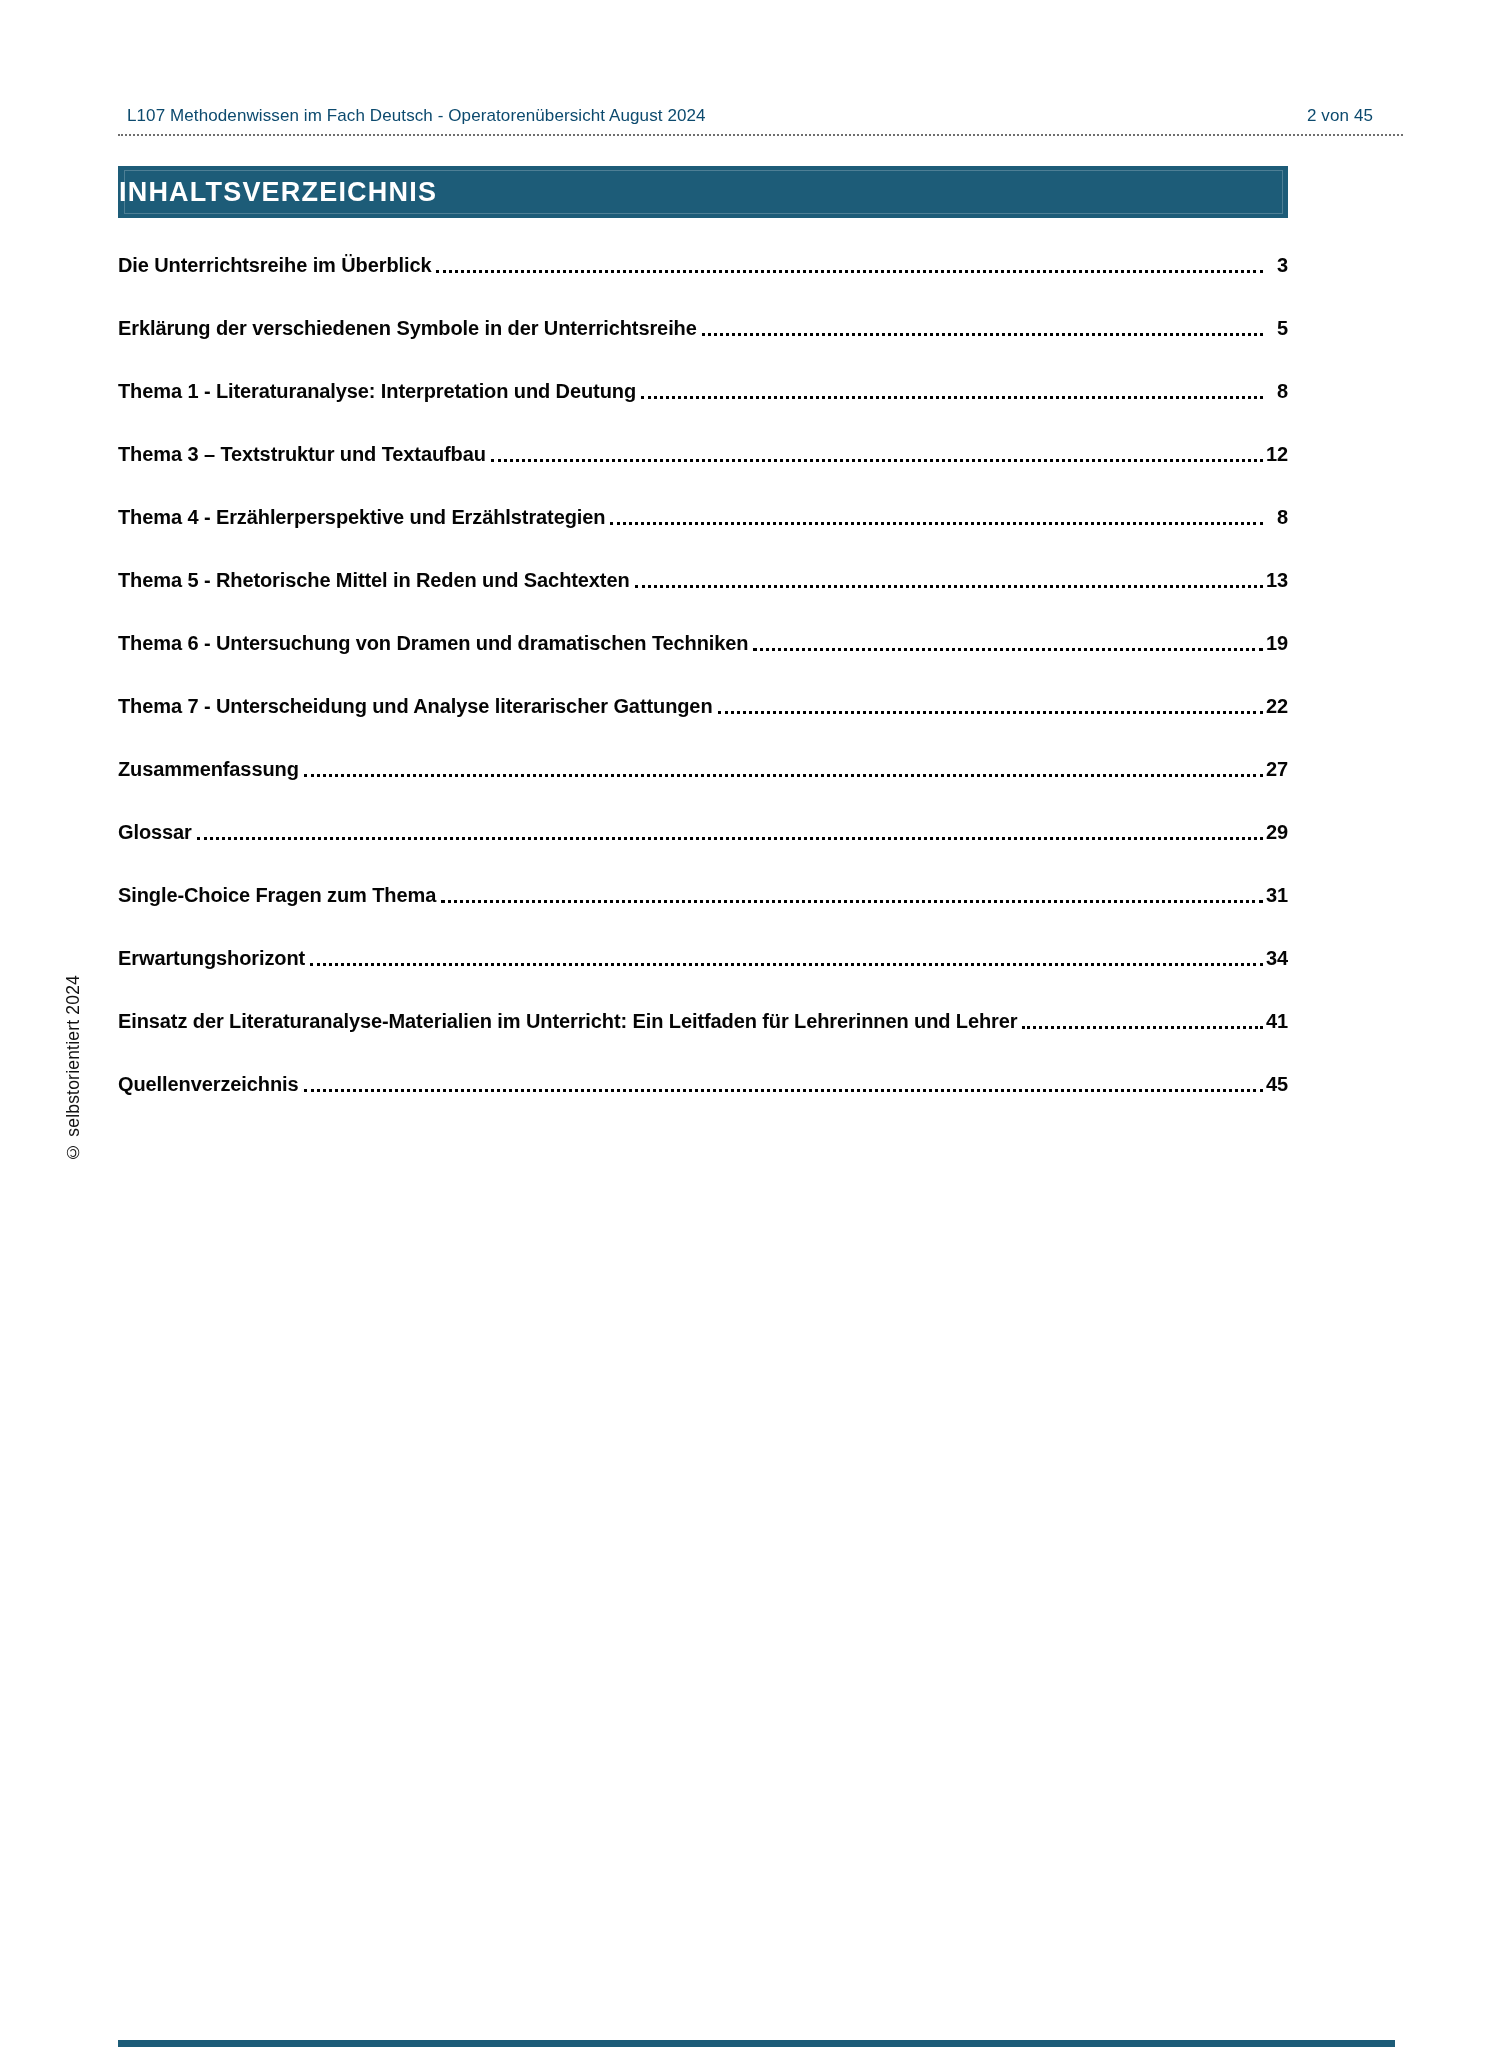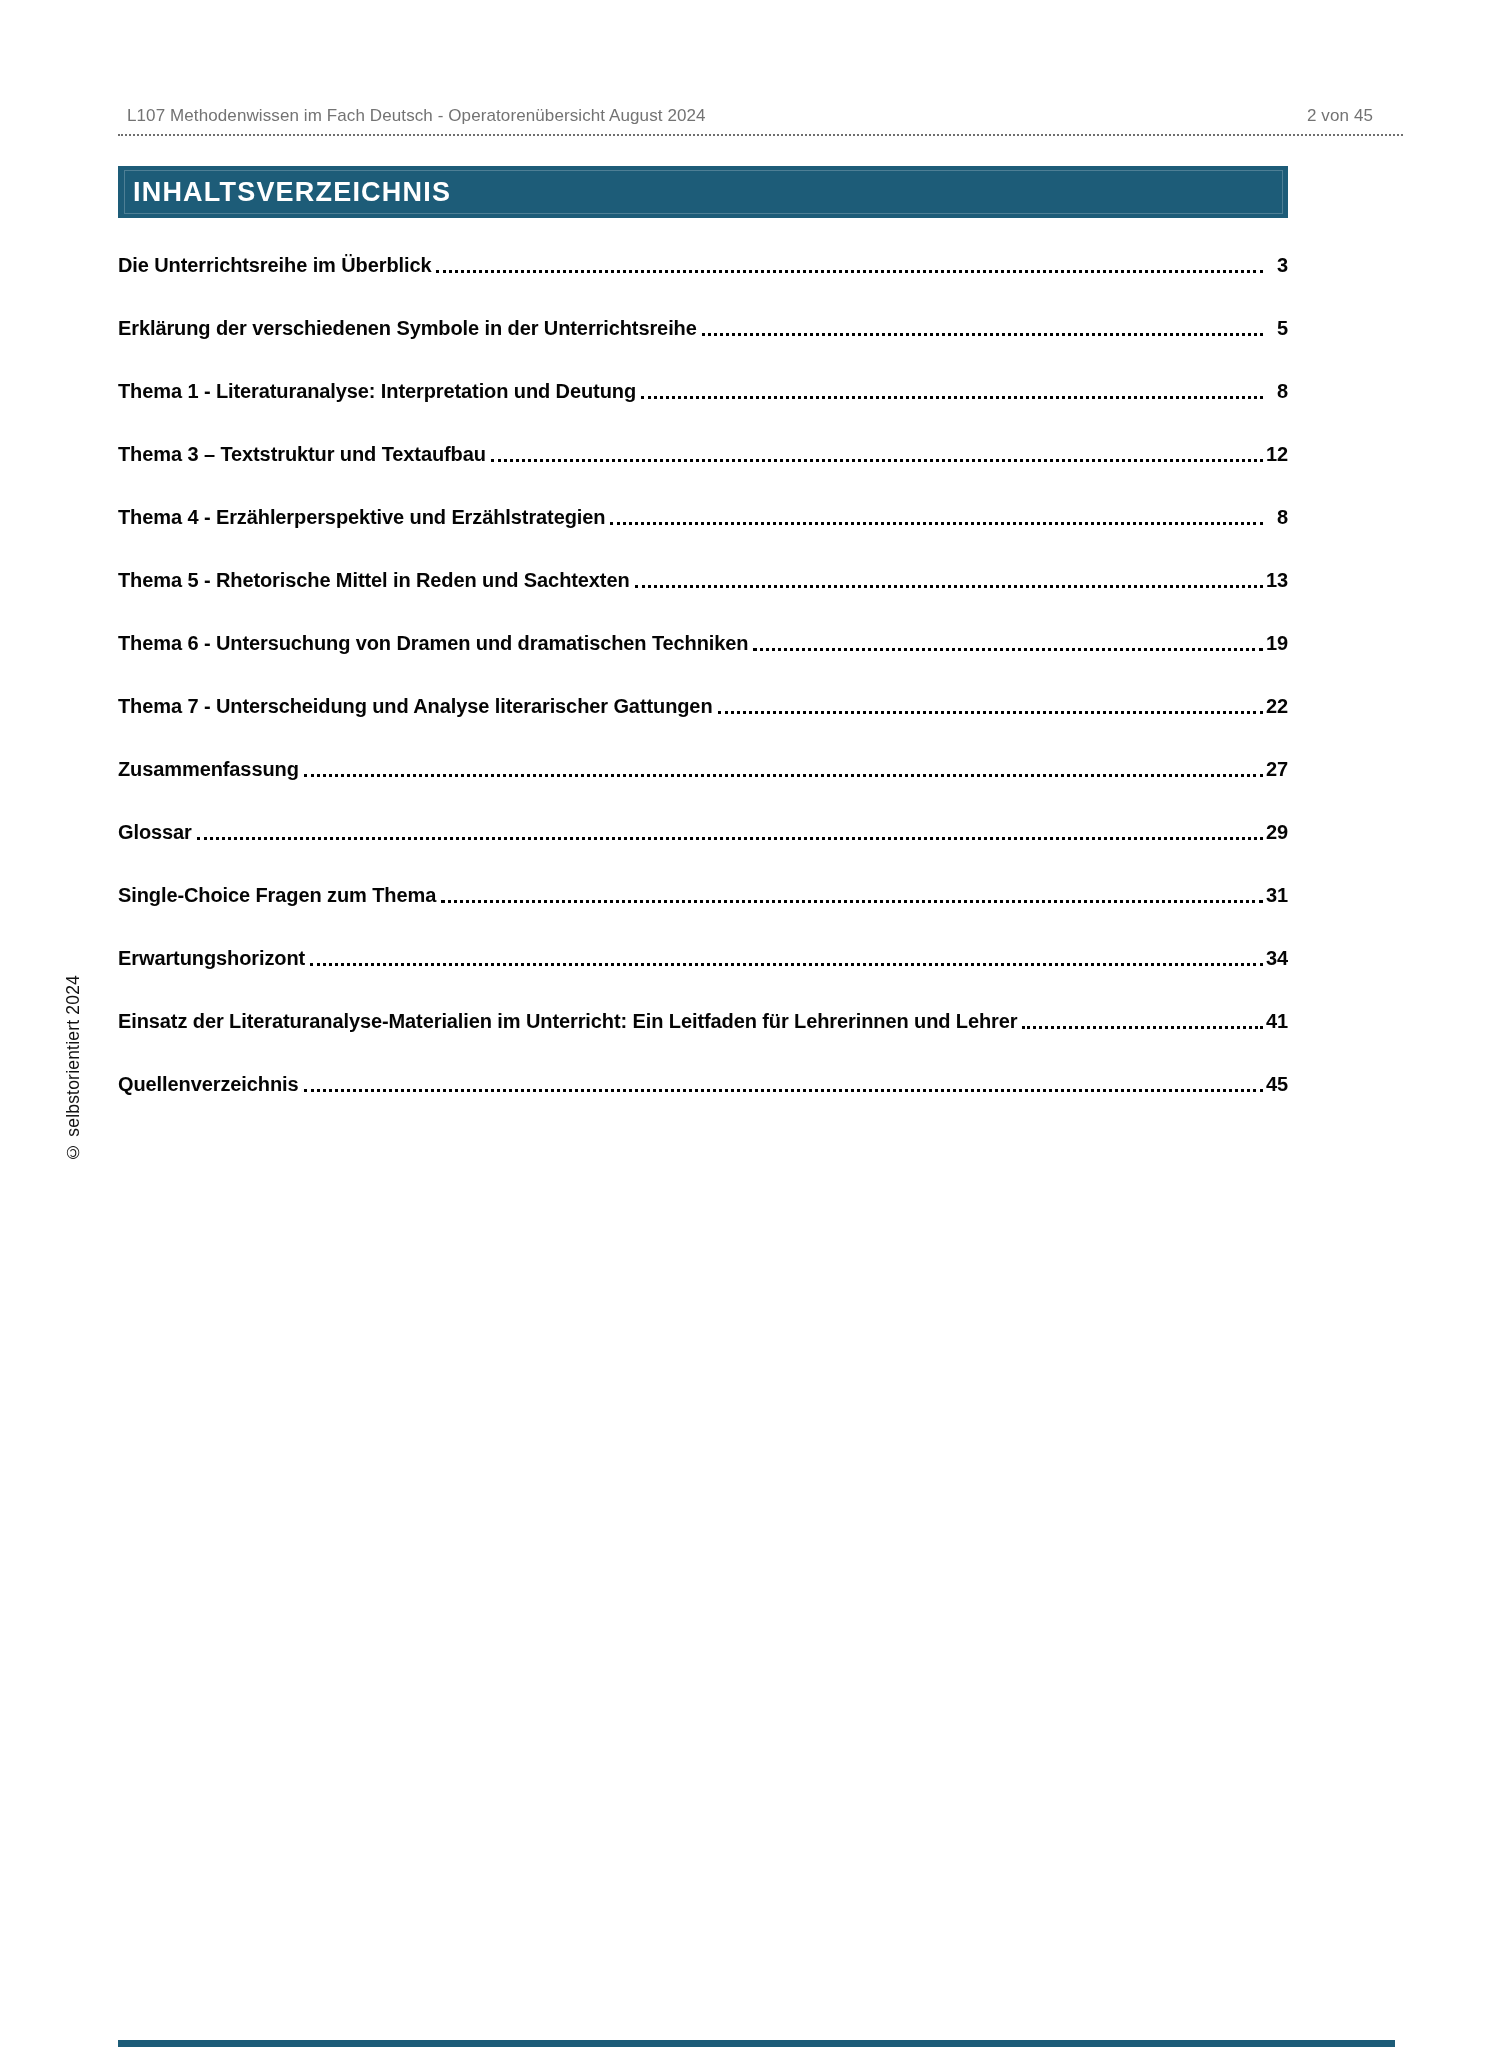--- a/index.html
+++ b/index.html
@@ -14,21 +14,21 @@
 
   
   .page-header {
     position: absolute;
     top: 106px; left: 127px;
     width: 1246px;
     display: flex;
     justify-content: space-between;
     align-items: baseline;
     font-size: 17px;
-    color: #737373;
+    color: #0c4a6e;
     letter-spacing: 0.1px;
     white-space: nowrap;
   }
   .header-rule {
     position: absolute;
     top: 134px; left: 118px;
     width: 1285px;
     height: 0;
     border-bottom: 2px dotted #6e6e6e;
   }
@@ -46,21 +46,21 @@
     position: absolute;
     top: 4px; left: 6px; right: 5px; bottom: 4px;
     border: 1px solid rgba(255,255,255,0.22);
     pointer-events: none;
   }
   .title-bar .title-text {
     color: #ffffff;
     font-size: 27px;
     font-weight: bold;
     letter-spacing: 1.2px;
-    padding-left: 15px;
+    padding-left: 1px;
   }
 
   
   .toc {
     position: absolute;
     top: 234px; left: 118px;
     width: 1170px;
   }
   .toc-row {
     height: 63px;

